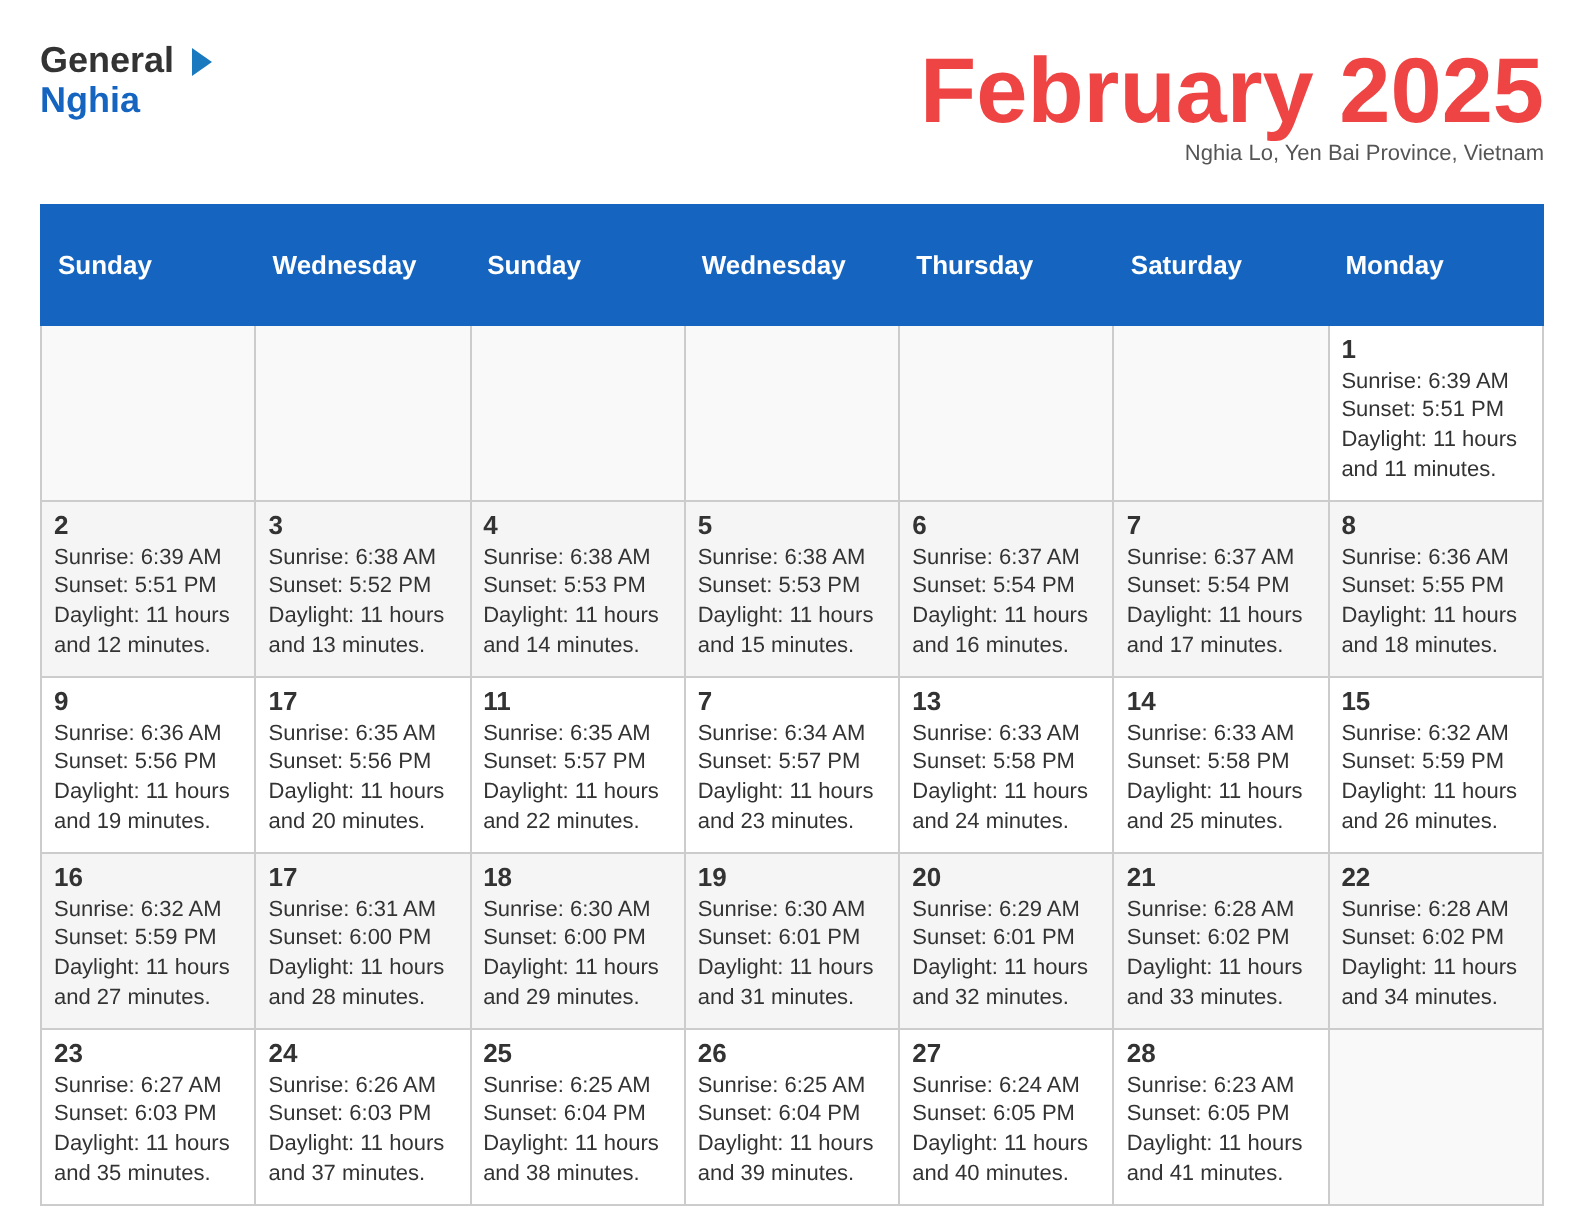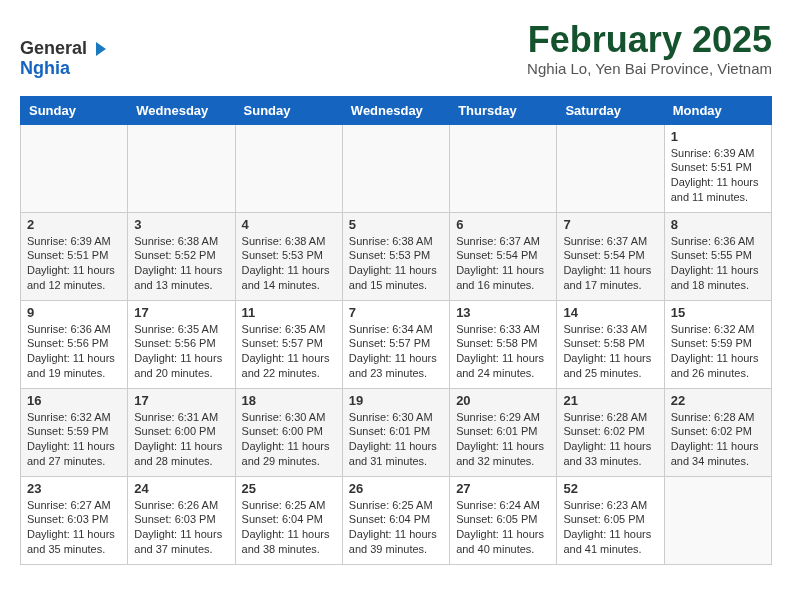--- a/index.html
+++ b/index.html
@@ -5,57 +5,57 @@
     * { box-sizing: border-box; margin: 0; padding: 0; }
     body {
       font-family: Arial, sans-serif;
       background: #fff;
       width: 792px;
       min-height: 612px;
       padding: 20px;
     }
     .header-logo {
       display: flex;
-      align-items: flex-end;
+      align-items: flex-start;
       justify-content: space-between;
       margin-bottom: 19px;
     }
     .logo-area {
       display: flex;
       flex-direction: column;
       align-items: flex-start;
     }
     .logo-wrapper {
       display: flex;
       align-items: center;
     }
     .title-area {
       text-align: right;
     }
     .calendar-title {
-      font-size: 36px;
+      font-size: 46px;
       font-weight: bold;
-      color: #14532d;
+      color: #ef4444;
       line-height: 1.1;
     }
     .calendar-subtitle {
-      font-size: 15px;
+      font-size: 11px;
       color: #555;
     }
     .calendar-table {
       width: 100%;
       border-collapse: collapse;
       margin-top: 8px;
       border: 1px solid #ccc;
     }
     .calendar-table th {
       background-color: #1565c0;
       color: #fff;
       text-align: left;
-      padding: 6px 8px;
+      padding: 22px 8px;
       font-size: 13px;
       font-weight: bold;
       border: 1px solid #1565c0;
     }
     .calendar-table td {
       vertical-align: top;
       border: 1px solid #ccc;
       padding: 4px 6px;
       font-size: 11px;
       color: #333;
@@ -232,19 +232,19 @@
         </td>
         <td>
           <span class="day-number">26</span>
           <div class="day-info">Sunrise: 6:25 AM<br>Sunset: 6:04 PM<br>Daylight: 11 hours<br>and 39 minutes.</div>
         </td>
         <td>
           <span class="day-number">27</span>
           <div class="day-info">Sunrise: 6:24 AM<br>Sunset: 6:05 PM<br>Daylight: 11 hours<br>and 40 minutes.</div>
         </td>
         <td>
-          <span class="day-number">52</span>
+          <span class="day-number">28</span>
           <div class="day-info">Sunrise: 6:23 AM<br>Sunset: 6:05 PM<br>Daylight: 11 hours<br>and 41 minutes.</div>
         </td>
         <td class="empty-cell"></td>
       </tr>
     </tbody>
 </table>
 
 </body></html>

